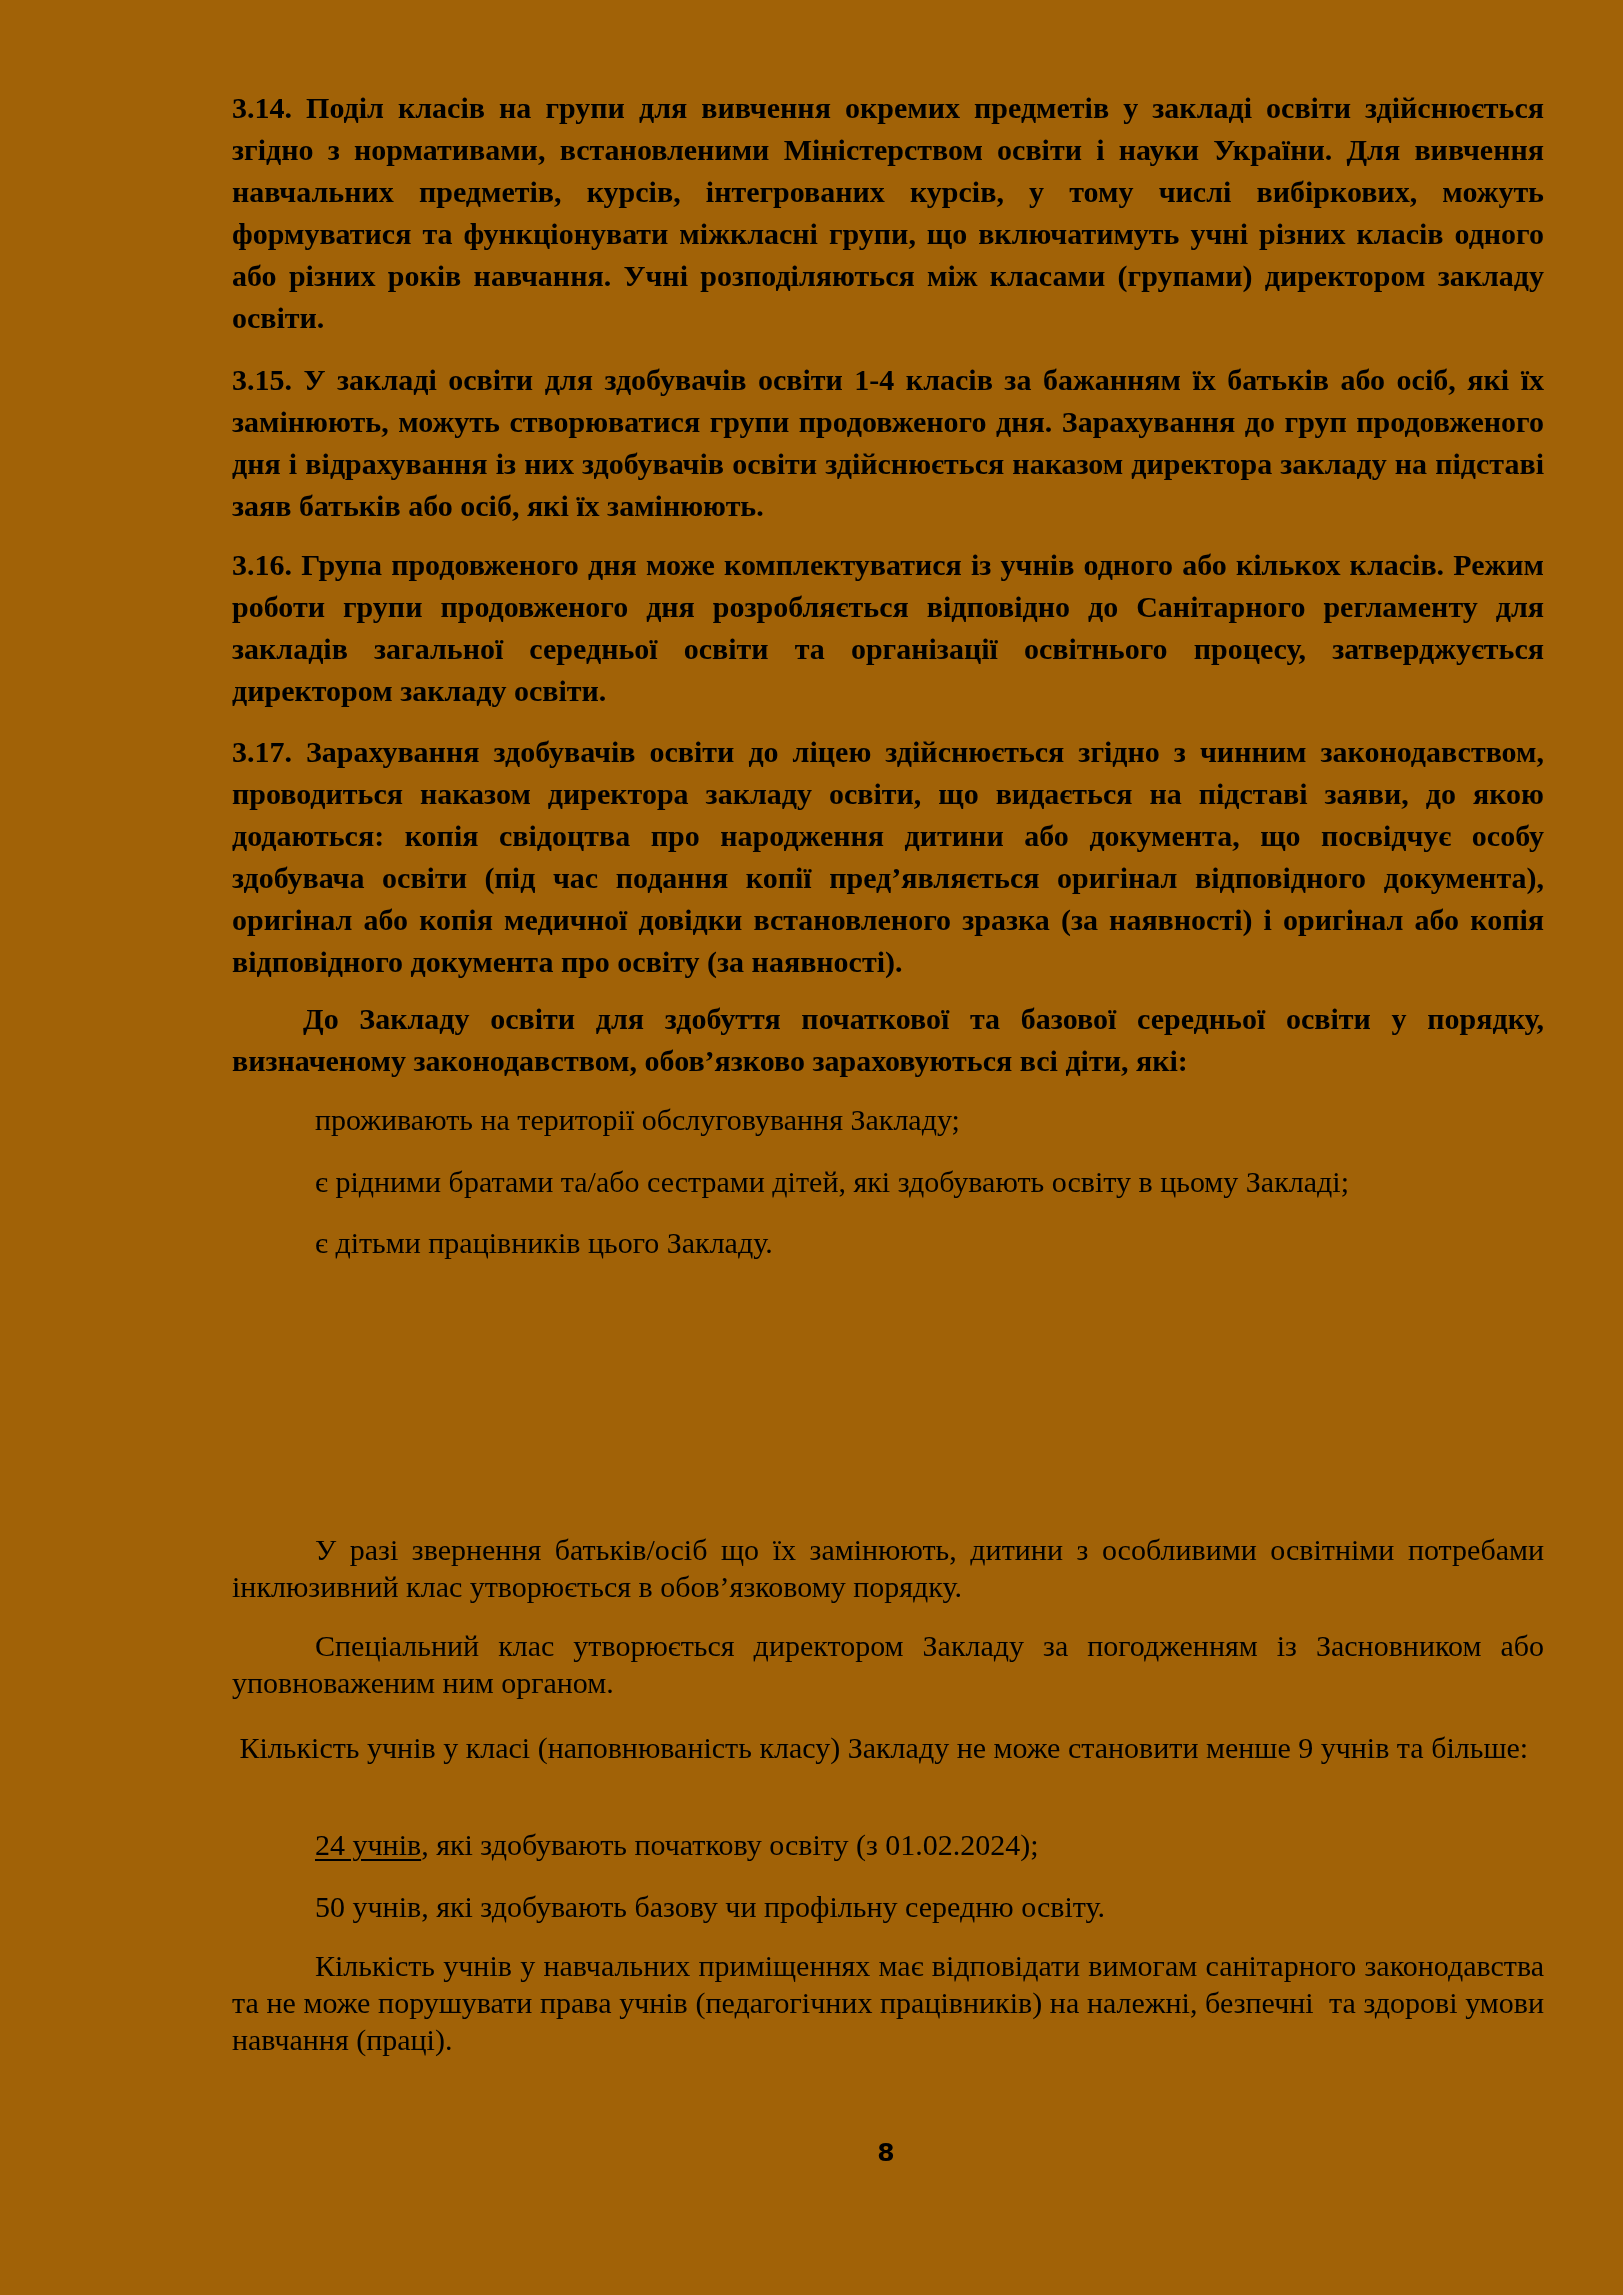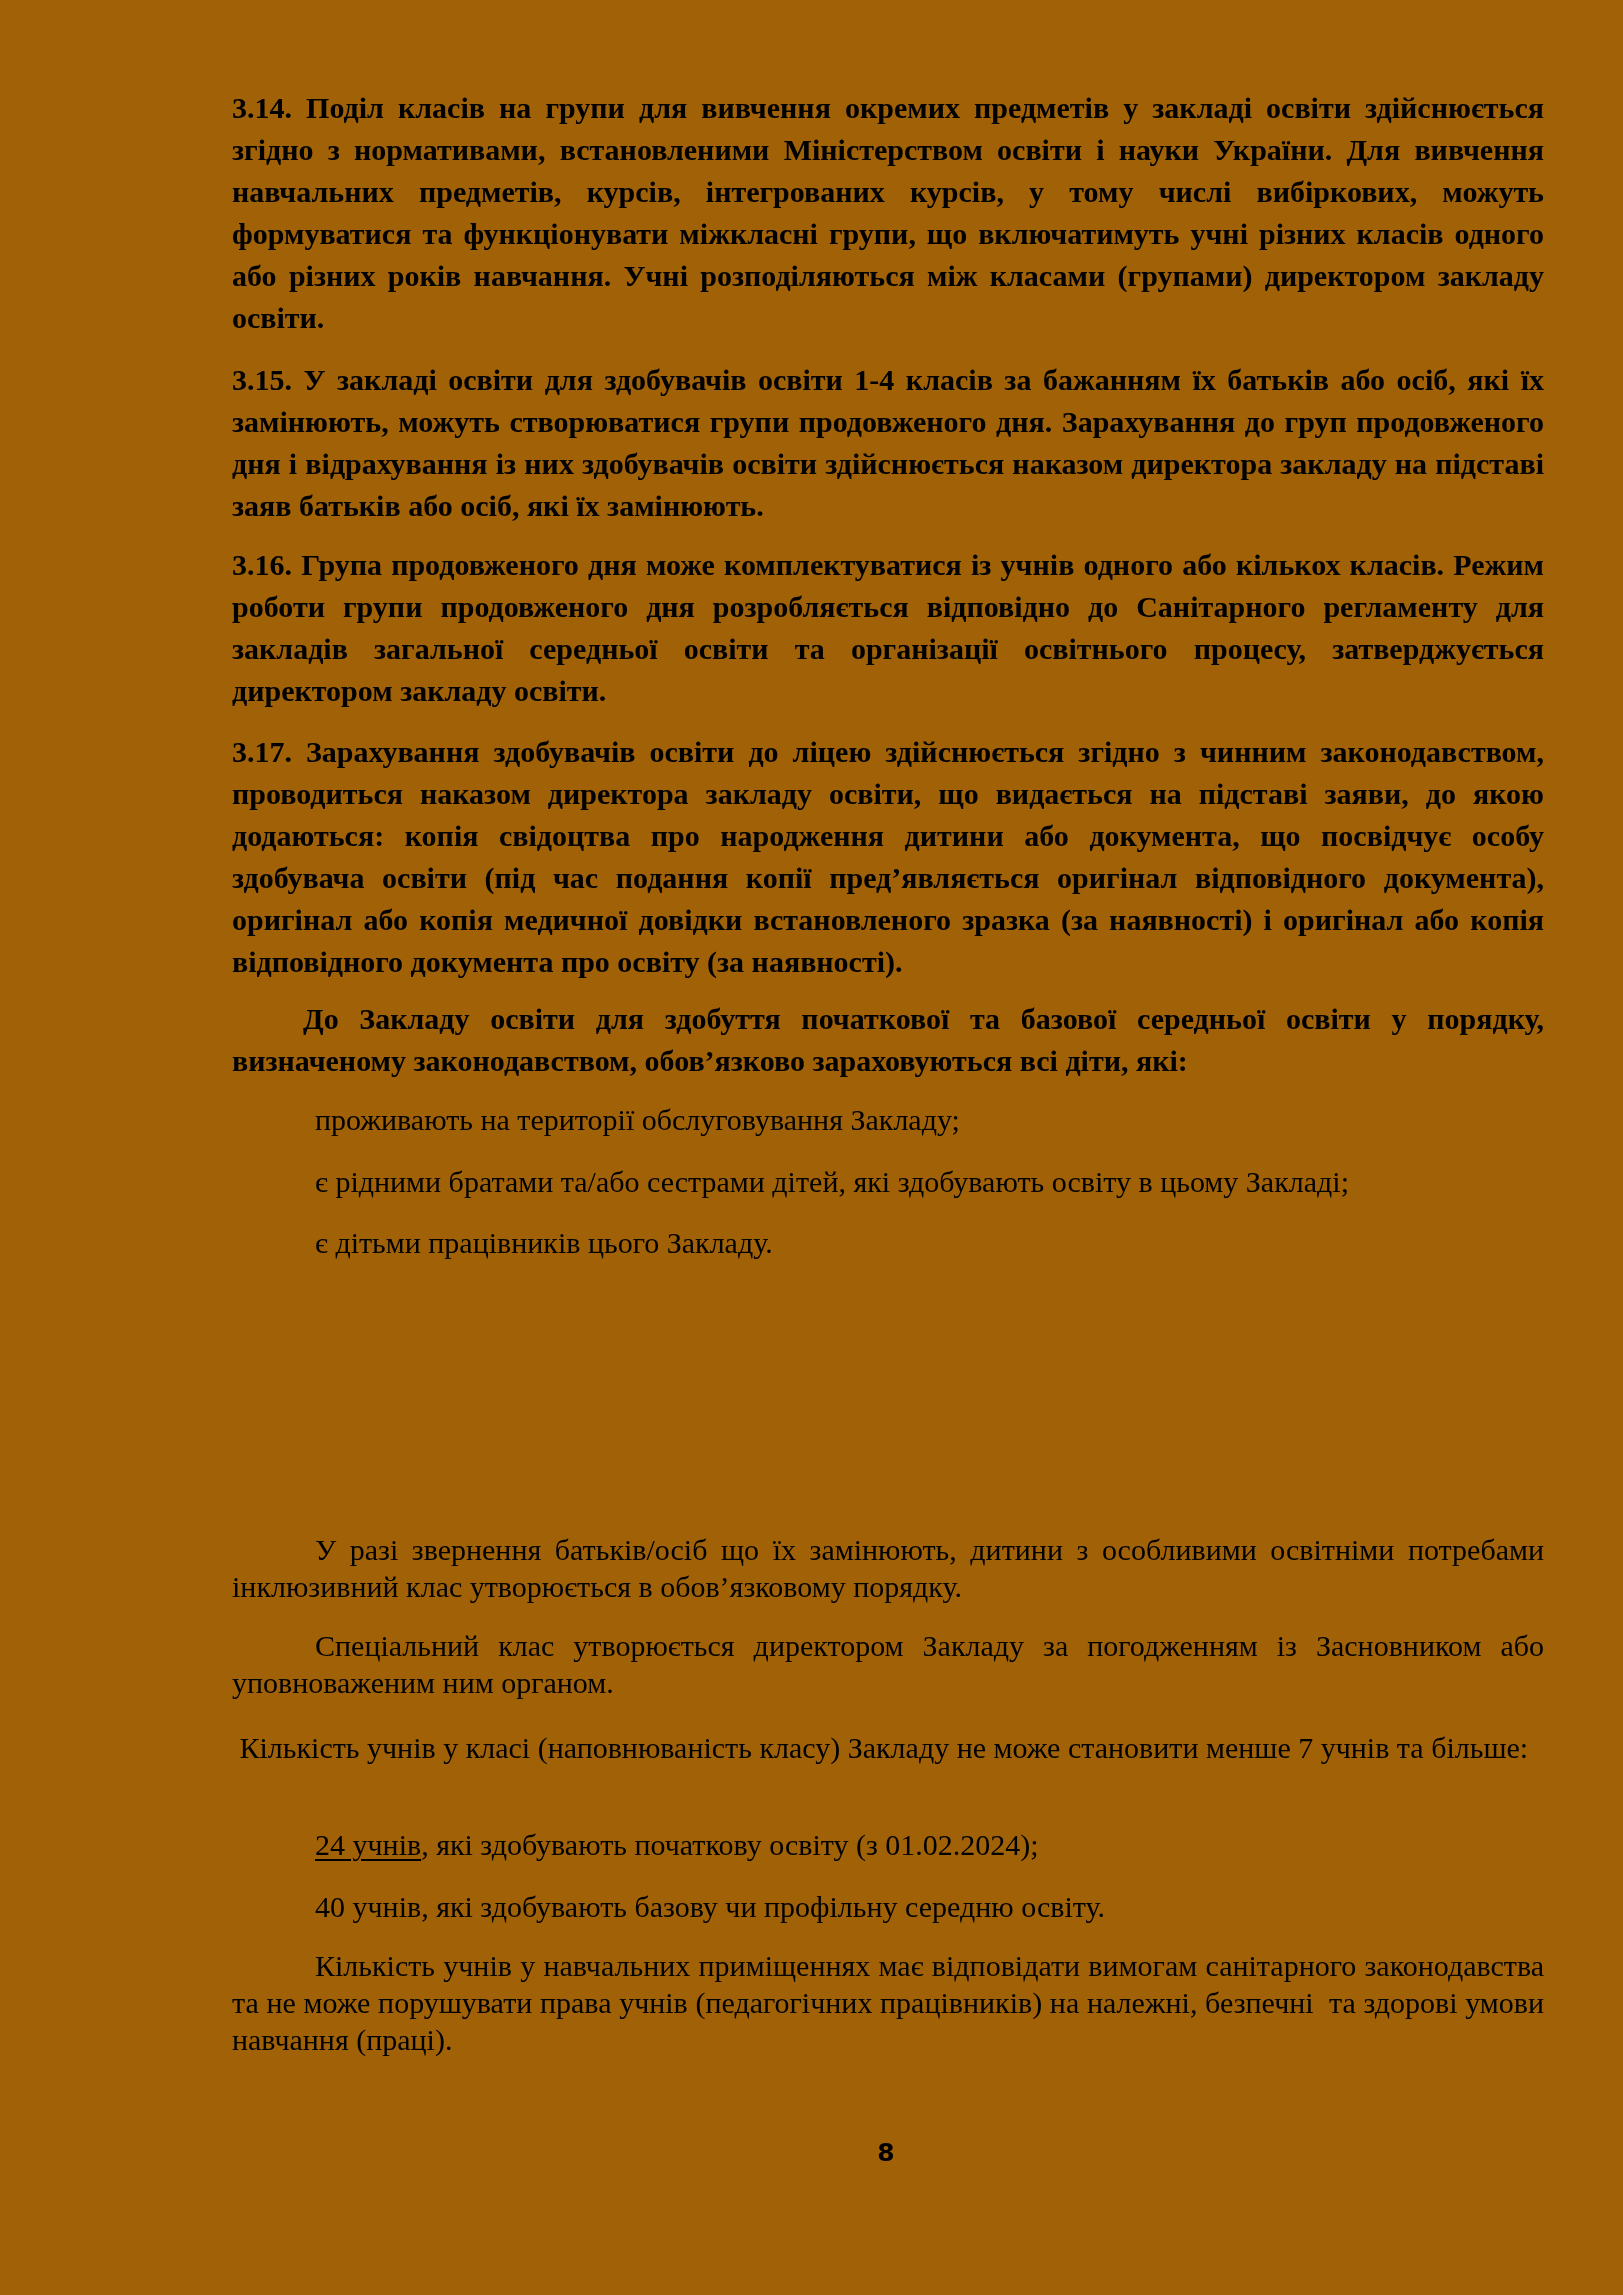--- a/index.html
+++ b/index.html
@@ -76,25 +76,25 @@
   <p class="list-item" style="top:1163px;">є рідними братами та/або сестрами дітей, які здобувають освіту в цьому Закладі;</p>
 
   <p class="list-item" style="top:1224px;">є дітьми працівників цього Закладу.</p>
 
 
 
   <p class="para normal" style="top:1627px; text-indent:83px;">Спеціальний клас утворюється директором Закладу за погодженням із Засновником або уповноваженим ним органом.</p>
 
   <p class="para normal" style="top:1531px; text-indent:83px;">У разі звернення батьків/осіб що їх замінюють, дитини з особливими освітніми потребами інклюзивний клас утворюється в обов’язковому порядку.</p>
 
-  <p class="para normal" style="top:1729px; white-space:pre-wrap;"> Кількість учнів у класі (наповнюваність класу) Закладу не може становити менше 7 учнів та більше:</p>
+  <p class="para normal" style="top:1729px; white-space:pre-wrap;"> Кількість учнів у класі (наповнюваність класу) Закладу не може становити менше 9 учнів та більше:</p>
 
   <p class="list-item" style="top:1826px;"><span class="u">24 учнів</span><span>, які здобувають початкову освіту (з 01.02.2024);</span></p>
 
-  <p class="list-item" style="top:1888px;">40 учнів, які здобувають базову чи профільну середню освіту.</p>
+  <p class="list-item" style="top:1888px;">50 учнів, які здобувають базову чи профільну середню освіту.</p>
 
   <p class="para normal" style="top:1947px; text-indent:83px; white-space:pre-wrap;">Кількість учнів у навчальних приміщеннях має відповідати вимогам санітарного законодавства та не може порушувати права учнів (педагогічних працівників) на належні, безпечні  та здорові умови навчання (праці).</p>
 
   <div class="page-number">
     <span>8</span>
   </div>
 
 </div>
 
 

